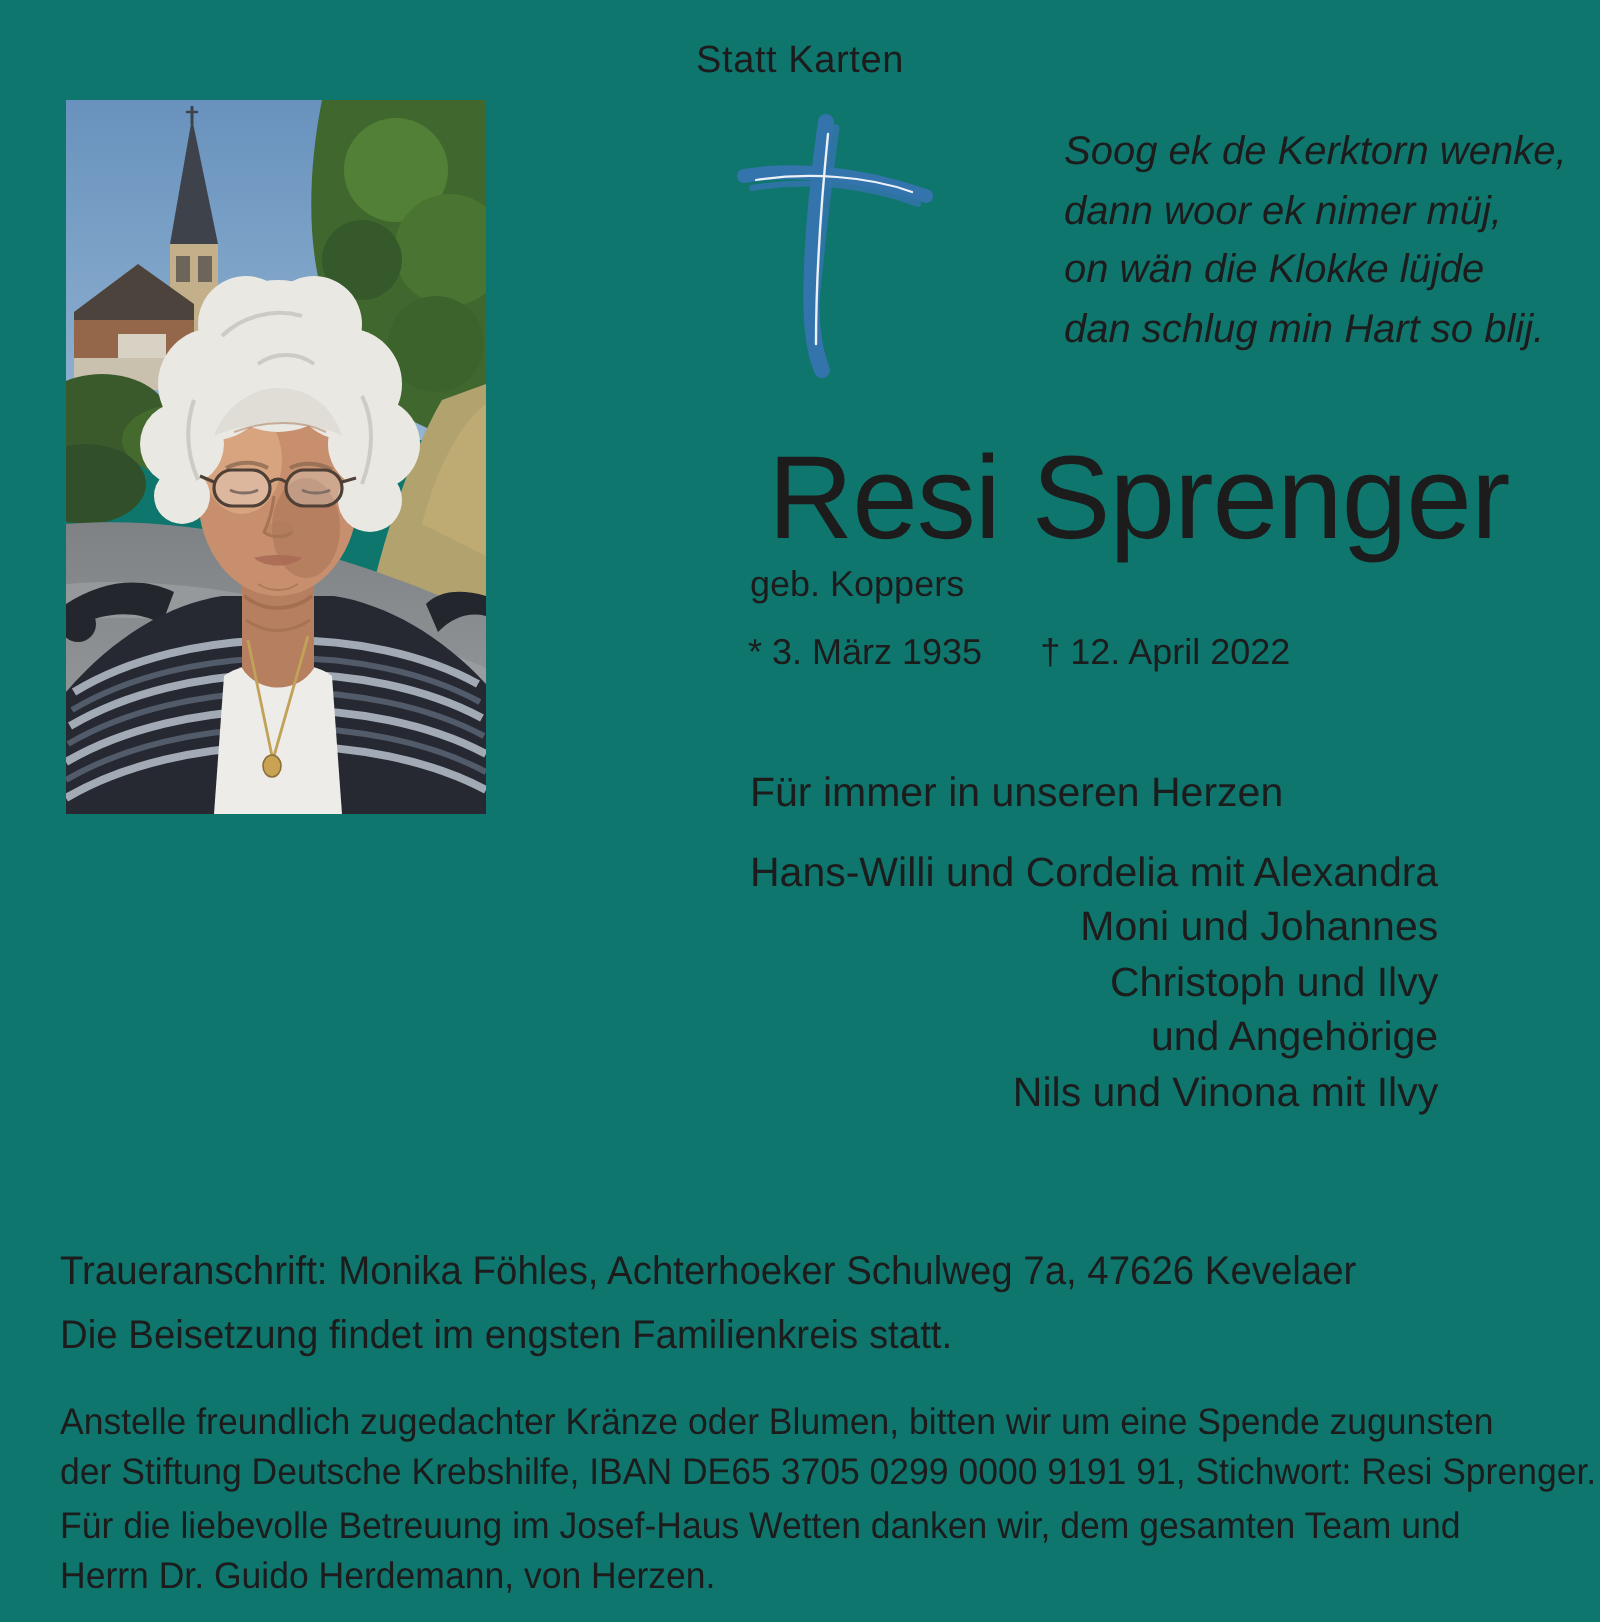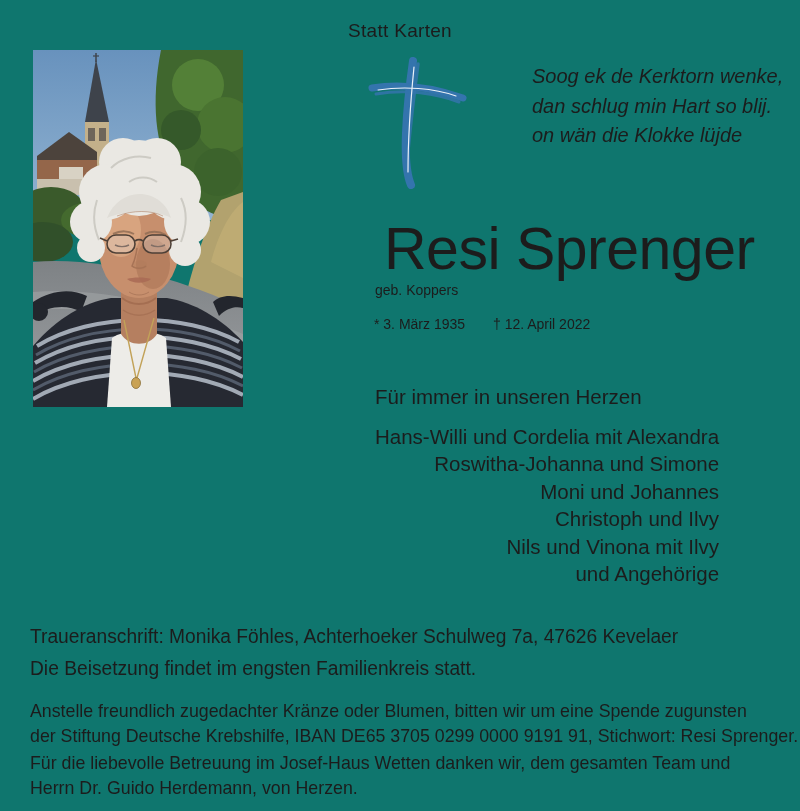--- a/index.html
+++ b/index.html
@@ -15,22 +15,22 @@
   .photo { position:absolute; left:33px; top:50px; width:210px; height:357px; }
   .cross { position:absolute; left:366px; top:57px; width:101px; height:132px; }
   .poem {
     position:absolute; left:487px; top:62px; font-style:italic;
     font-size:20px; line-height:29.6px; white-space:nowrap;margin-left:45px;
   }
   .name {
     position:absolute; left:371px; top:219px; font-size:59px; font-weight:normal;
     line-height:1.05; white-space:nowrap; letter-spacing:-0.5px;margin-left:13px;
   }
-  .maiden { position:absolute; left:375px; top:282px; font-size:14px; }
-  .dates { position:absolute; left:374px; top:316px; font-size:14px; white-space:nowrap; }
+  .maiden { position:absolute; left:375px; top:282px; font-size:18px; }
+  .dates { position:absolute; left:374px; top:316px; font-size:18px; white-space:nowrap; }
   .dates .death { margin-left:24px; }
   .tribute { position:absolute; left:375px; top:385px; font-size:20.5px; }
   .mourners { position:absolute; left:375px; top:423px; font-size:20.5px; line-height:27.4px;text-align:right; }
   .cond { white-space:nowrap; transform:scaleX(0.96); transform-origin:0 0; }
   .addr     { position:absolute; left:30px; top:625px; font-size:20px; }
   .burial   { position:absolute; left:30px; top:657px; font-size:20px; }
   .donation { position:absolute; left:30px; top:698px; font-size:18.5px; line-height:25.4px; }
   .thanks   { position:absolute; left:30px; top:750px; font-size:18.5px; line-height:25.4px; }
 </style>
 </head>
@@ -159,41 +159,41 @@
       <path d="M10,37 C40,32 70,36 93,45" stroke-width="3" opacity="0.85"></path>
     </g>
     <g fill="none" stroke="#ffffff" stroke-linecap="round" opacity="0.9">
       <path d="M48,10 C45,40 42,75 42,115" stroke-width="1.2"></path>
       <path d="M12,33 C38,29 68,31 90,39" stroke-width="1.1"></path>
     </g>
   </svg>
 
   <div class="poem">
     <div>Soog ek de Kerktorn wenke,</div>
+    <div>dann woor ek nimer müj,</div>
+    <div>on wän die Klokke lüjde</div>
     <div>dan schlug min Hart so blij.</div>
-    <div>on wän die Klokke lüjde</div>
   </div>
 
   <h1 class="name">Resi Sprenger</h1>
   <div class="maiden">geb. Koppers</div>
 
   <div class="dates">
     <span>* 3. März 1935</span>
     <span class="death">† 12. April 2022</span>
   </div>
 
   <div class="tribute">Für immer in unseren Herzen</div>
 
   <div class="mourners">
     <div>Hans-Willi und Cordelia mit Alexandra</div>
-    <div>Roswitha-Johanna und Simone</div>
     <div>Moni und Johannes</div>
     <div>Christoph und Ilvy</div>
+    <div>und Angehörige</div>
     <div>Nils und Vinona mit Ilvy</div>
-    <div>und Angehörige</div>
   </div>
 
   <div class="addr cond">Traueranschrift: Monika Föhles, Achterhoeker Schulweg 7a, 47626 Kevelaer</div>
   <div class="burial cond">Die Beisetzung findet im engsten Familienkreis statt.</div>
 
   <div class="donation cond">
     <div>Anstelle freundlich zugedachter Kränze oder Blumen, bitten wir um eine Spende zugunsten</div>
     <div>der Stiftung Deutsche Krebshilfe, IBAN DE65 3705 0299 0000 9191 91, Stichwort: Resi Sprenger.</div>
   </div>
 

